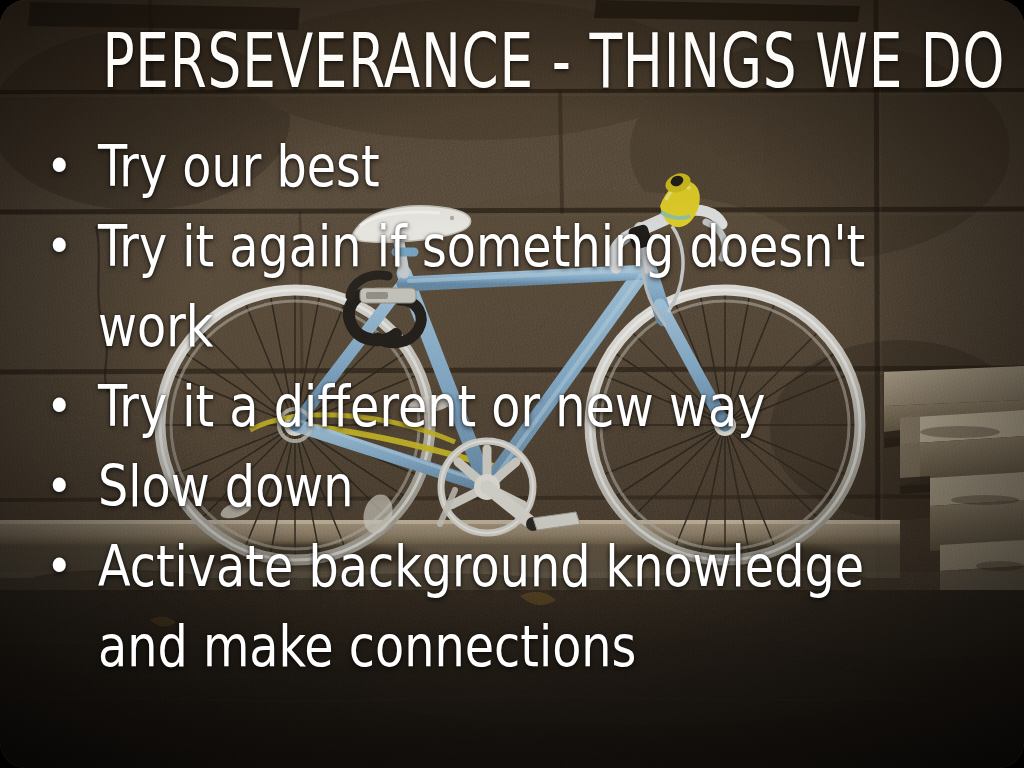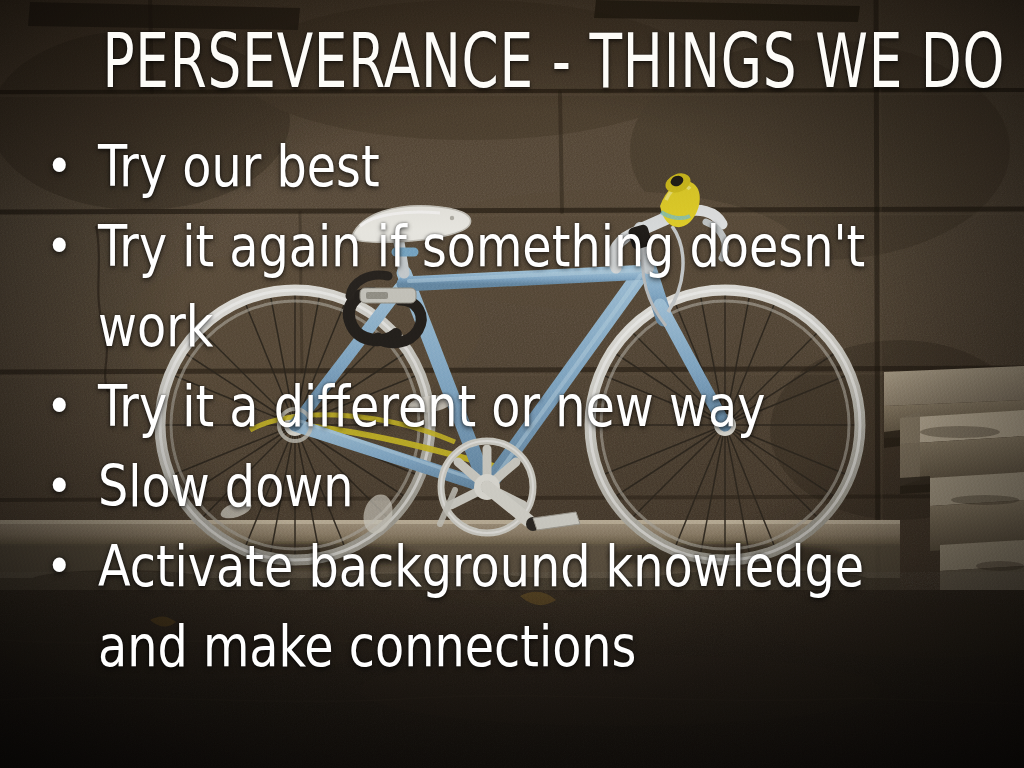--- a/index.html
+++ b/index.html
@@ -11,20 +11,21 @@
   body {
     font-family: "Liberation Sans", sans-serif;
   }
 
   .slide {
     position: relative;
     width: 1024px;
     height: 768px;
     overflow: hidden;
     background: #2b2419;
+    border-radius: 26px;
   }
 
   
   .photo {
     position: absolute;
     inset: 0;
     overflow: hidden;
   }
   .photo svg {
     position: absolute;

